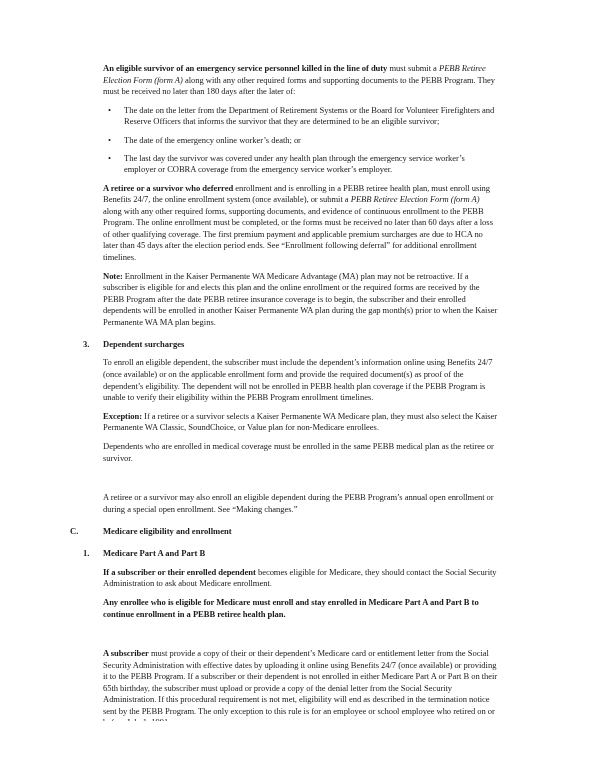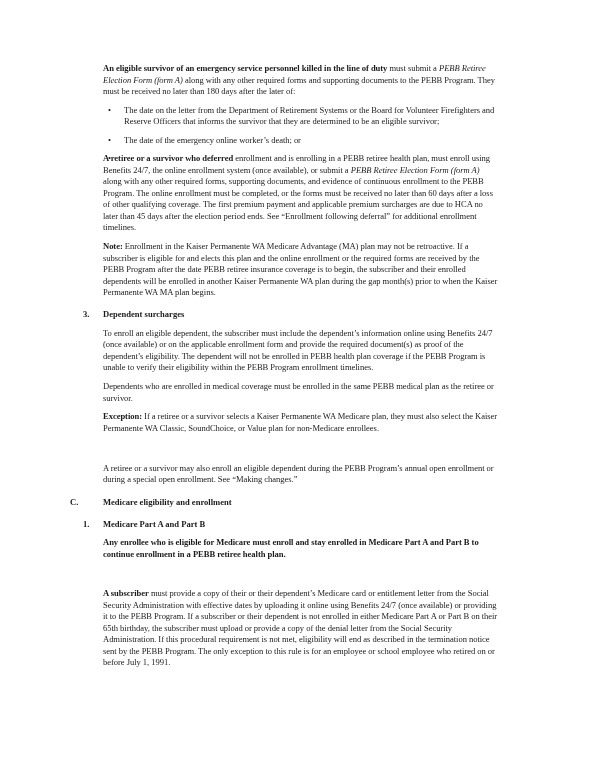--- a/index.html
+++ b/index.html
@@ -126,50 +126,51 @@
 
 <div class="page">
 
   <div class="content">
 
     <p class="para"><b>An eligible survivor of an emergency service personnel killed in the line of duty</b><span> must submit a </span><i>PEBB Retiree Election Form (form A)</i><span> along with any other required forms and supporting documents to the PEBB Program. They must be received no later than 180 days after the later of:</span></p>
 
     <ul class="bullets">
       <li><span class="bullet-dot">•</span><span>The date on the letter from the Department of Retirement Systems or the Board for Volunteer Firefighters and Reserve Officers that informs the survivor that they are determined to be an eligible survivor;</span></li>
       <li><span class="bullet-dot">•</span><span>The date of the emergency online worker’s death; or</span></li>
-      <li><span class="bullet-dot">•</span></li>
+      <li><span class="bullet-dot">•</span><span>The last day the survivor was covered under any health plan through the emergency service worker’s employer or COBRA coverage from the emergency service worker’s employer.</span></li>
     </ul>
 
     <p class="para"><b>A retiree or a survivor who deferred</b><span> enrollment and is enrolling in a PEBB retiree health plan, must enroll using Benefits 24/7, the online enrollment system (once available), or submit a </span><i>PEBB Retiree Election Form (form A)</i><span> along with any other required forms, supporting documents, and evidence of continuous enrollment to the PEBB Program. The online enrollment must be completed, or the forms must be received no later than 60 days after a loss of other qualifying coverage. The first premium payment and applicable premium surcharges are due to HCA no later than 45 days after the election period ends. See “Enrollment following deferral” for additional enrollment timelines.</span></p>
 
     <p class="para"><b>Note:</b><span> Enrollment in the Kaiser Permanente WA Medicare Advantage (MA) plan may not be retroactive. If a subscriber is eligible for and elects this plan and the online enrollment or the required forms are received by the PEBB Program after the date PEBB retiree insurance coverage is to begin, the subscriber and their enrolled dependents will be enrolled in another Kaiser Permanente WA plan during the gap month(s) prior to when the Kaiser Permanente WA MA plan begins.</span></p>
 
     <div class="heading-row lvl-number">
       <span class="marker">3.</span><span>Dependent surcharges</span>
     </div>
 
     <div class="section-body">
       <p class="para">To enroll an eligible dependent, the subscriber must include the dependent’s information online using Benefits 24/7 (once available) or on the applicable enrollment form and provide the required document(s) as proof of the dependent’s eligibility. The dependent will not be enrolled in PEBB health plan coverage if the PEBB Program is unable to verify their eligibility within the PEBB Program enrollment timelines.</p>
 
+      <p class="para"><b>Exception:</b><span> If a retiree or a survivor selects a Kaiser Permanente WA Medicare plan, they must also select the Kaiser Permanente WA Classic, SoundChoice, or Value plan for non-Medicare enrollees.</span></p>
+
       <p class="para">Dependents who are enrolled in medical coverage must be enrolled in the same PEBB medical plan as the retiree or survivor.</p>
-
-      <p class="para"><b>Exception:</b><span> If a retiree or a survivor selects a Kaiser Permanente WA Medicare plan, they must also select the Kaiser Permanente WA Classic, SoundChoice, or Value plan for non-Medicare enrollees.</span></p>
 
       <p class="para tight">A retiree or a survivor may also enroll an eligible dependent during the PEBB Program’s annual open enrollment or during a special open enrollment.  See “Making changes.”</p>
     </div>
 
     <div class="heading-row lvl-letter">
       <span class="marker">C.</span><span>Medicare eligibility and enrollment</span>
     </div>
 
     <div class="heading-row lvl-number">
       <span class="marker">1.</span><span>Medicare Part A and Part B</span>
     </div>
 
     <div class="section-body">
+      <p class="para"><b>If a subscriber or their enrolled dependent</b><span> becomes eligible for Medicare, they should contact the Social Security Administration to ask about Medicare enrollment.</span></p>
 
       <p class="para"><b>Any enrollee who is eligible for Medicare must enroll and stay enrolled in Medicare Part A and Part B to continue enrollment in a PEBB retiree health plan.</b></p>
 
 
       <p class="para tight"><b>A subscriber</b><span> must provide a copy of their or their dependent’s Medicare card or entitlement letter from the Social Security Administration with effective dates by uploading it online using Benefits 24/7 (once available) or providing it to the PEBB Program. If a subscriber or their dependent is not enrolled in either Medicare Part A or Part B on their 65th birthday, the subscriber must upload or provide  a copy of the denial letter from the Social Security Administration. If this procedural requirement is not met, eligibility will end as described in the termination notice sent by the PEBB Program. The only exception to this rule is for an employee or school employee who retired on or before July 1, 1991.</span></p>
     </div>
 
   </div>
 
   <div class="footer">

